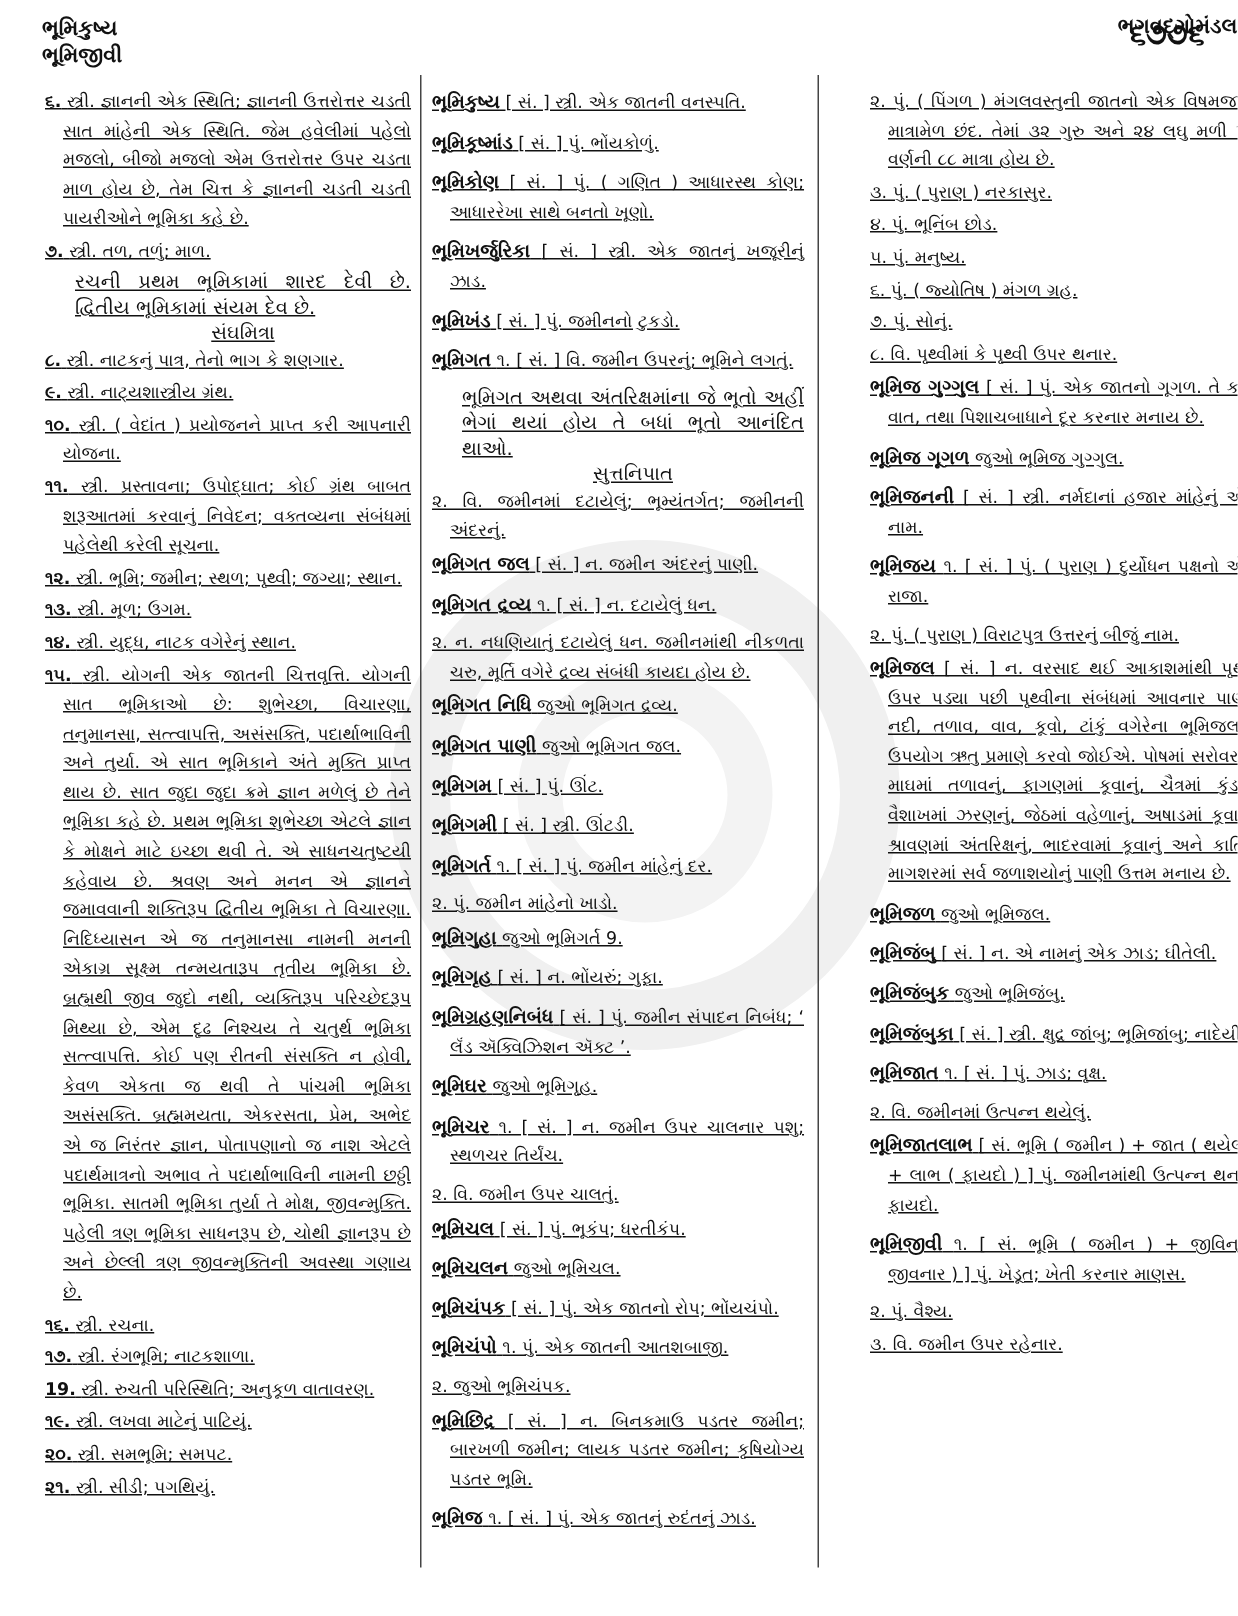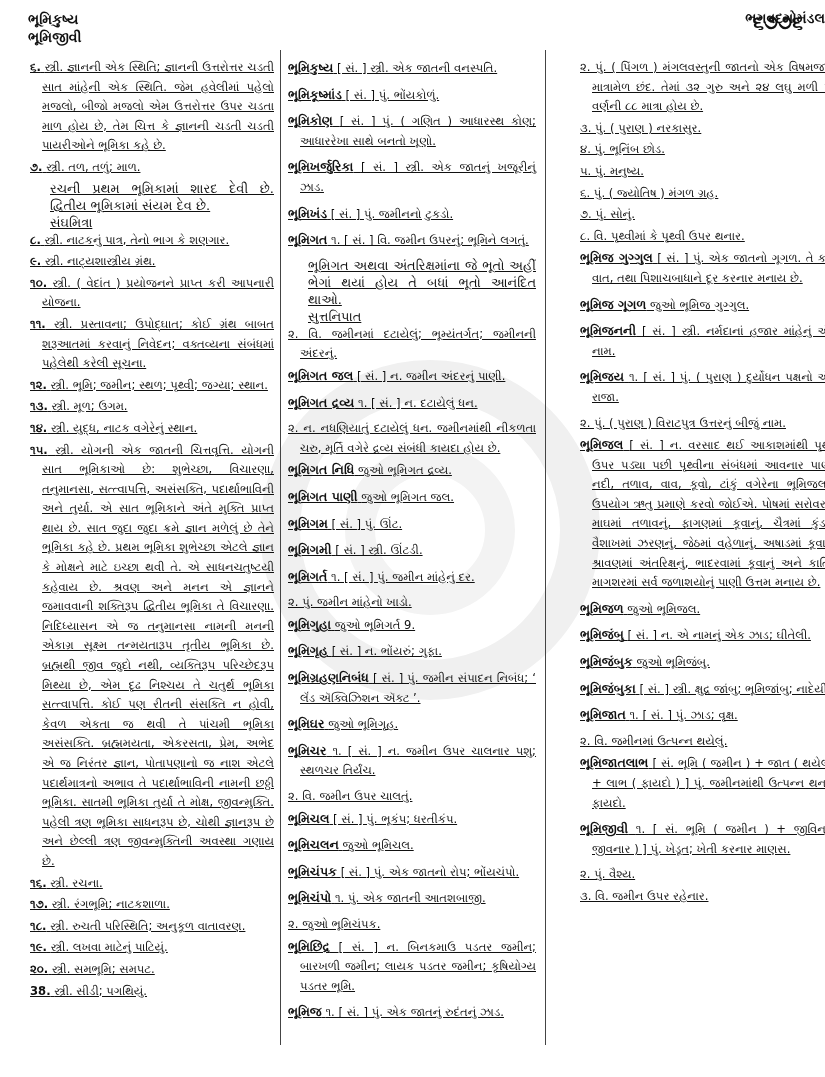--- a/index.html
+++ b/index.html
@@ -22,21 +22,21 @@
   .col3 { left: 580px; width: 258px; }
   .divider { position: absolute; top: 50px; bottom: 32px; width: 1px; background: #444; }
   .d1 { left: 280px; } .d2 { left: 545px; }
   .entry { margin: 0 0 6px 0; text-align: justify; }
   .entry .hw { font-weight: bold; font-size: 12.6px; }
   .entry .body { }
   .sense { margin: 0 0 2px 0; text-align: justify; }
   .sense .num { font-weight: bold; }
   .indent { padding-left: 12px; }
   .quote { padding-left: 20px; font-size: 13px; line-height: 17px; text-align: justify; }
-  .quote .src { display: block; text-align: left; }
+  .quote .src { display: block; text-align: center; }
   .hang { padding-left: 12px; text-indent: -12px; }
 </style>
 </head>
 <body>
 
 <svg class="watermark" viewBox="0 0 360 460">
   <circle cx="180" cy="230" r="150" fill="none" stroke="#f0f0f0" stroke-width="40"></circle>
   <circle cx="180" cy="230" r="70" fill="none" stroke="#f3f3f3" stroke-width="30"></circle>
 </svg>
 
@@ -57,24 +57,24 @@
     <div class="sense hang"><span class="num">૮.</span> <span>સ્ત્રી. નાટકનું પાત્ર, તેનો ભાગ કે શણગાર.</span></div>
     <div class="sense hang"><span class="num">૯.</span> <span>સ્ત્રી. નાટ્યશાસ્ત્રીય ગ્રંથ.</span></div>
     <div class="sense hang"><span class="num">૧૦.</span> <span>સ્ત્રી. ( વેદાંત ) પ્રયોજનને પ્રાપ્ત કરી આપનારી યોજના.</span></div>
     <div class="sense hang"><span class="num">૧૧.</span> <span>સ્ત્રી. પ્રસ્તાવના; ઉપોદ્ઘાત; કોઈ ગ્રંથ બાબત શરૂઆતમાં કરવાનું નિવેદન; વક્તવ્યના સંબંધમાં પહેલેથી કરેલી સૂચના.</span></div>
     <div class="sense hang"><span class="num">૧૨.</span> <span>સ્ત્રી. ભૂમિ; જમીન; સ્થળ; પૃથ્વી; જગ્યા; સ્થાન.</span></div>
     <div class="sense hang"><span class="num">૧૩.</span> <span>સ્ત્રી. મૂળ; ઉગમ.</span></div>
     <div class="sense hang"><span class="num">૧૪.</span> <span>સ્ત્રી. યુદ્ધ, નાટક વગેરેનું સ્થાન.</span></div>
     <div class="sense hang"><span class="num">૧૫.</span> <span>સ્ત્રી. યોગની એક જાતની ચિત્તવૃત્તિ. યોગની સાત ભૂમિકાઓ છે: શુભેચ્છા, વિચારણા, તનુમાનસા, સત્ત્વાપત્તિ, અસંસક્તિ, પદાર્થાભાવિની અને તુર્યા. એ સાત ભૂમિકાને અંતે મુક્તિ પ્રાપ્ત થાય છે. સાત જુદા જુદા ક્રમે જ્ઞાન મળેલું છે તેને ભૂમિકા કહે છે. પ્રથમ ભૂમિકા શુભેચ્છા એટલે જ્ઞાન કે મોક્ષને માટે ઇચ્છા થવી તે. એ સાધનચતુષ્ટયી કહેવાય છે. શ્રવણ અને મનન એ જ્ઞાનને જમાવવાની શક્તિરૂપ દ્વિતીય ભૂમિકા તે વિચારણા. નિદિધ્યાસન એ જ તનુમાનસા નામની મનની એકાગ્ર સૂક્ષ્મ તન્મયતારૂપ તૃતીય ભૂમિકા છે. બ્રહ્મથી જીવ જુદો નથી, વ્યક્તિરૂપ પરિચ્છેદરૂપ મિથ્યા છે, એમ દૃઢ નિશ્ચય તે ચતુર્થ ભૂમિકા સત્ત્વાપત્તિ. કોઈ પણ રીતની સંસક્તિ ન હોવી, કેવળ એકતા જ થવી તે પાંચમી ભૂમિકા અસંસક્તિ. બ્રહ્મમયતા, એકરસતા, પ્રેમ, અભેદ એ જ નિરંતર જ્ઞાન, પોતાપણાનો જ નાશ એટલે પદાર્થમાત્રનો અભાવ તે પદાર્થાભાવિની નામની છઠ્ઠી ભૂમિકા. સાતમી ભૂમિકા તુર્યા તે મોક્ષ, જીવન્મુક્તિ. પહેલી ત્રણ ભૂમિકા સાધનરૂપ છે, ચોથી જ્ઞાનરૂપ છે અને છેલ્લી ત્રણ જીવન્મુક્તિની અવસ્થા ગણાય છે.</span></div>
     <div class="sense hang"><span class="num">૧૬.</span> <span>સ્ત્રી. રચના.</span></div>
     <div class="sense hang"><span class="num">૧૭.</span> <span>સ્ત્રી. રંગભૂમિ; નાટકશાળા.</span></div>
-    <div class="sense hang"><span class="num">૧૮.</span> <span>સ્ત્રી. રુચતી પરિસ્થિતિ; અનુકૂળ વાતાવરણ.</span></div>
+    <div class="sense hang"><span class="num">19.</span> <span>સ્ત્રી. રુચતી પરિસ્થિતિ; અનુકૂળ વાતાવરણ.</span></div>
     <div class="sense hang"><span class="num">૧૯.</span> <span>સ્ત્રી. લખવા માટેનું પાટિયું.</span></div>
     <div class="sense hang"><span class="num">૨૦.</span> <span>સ્ત્રી. સમભૂમિ; સમપટ.</span></div>
-    <div class="sense hang"><span class="num">38.</span> <span>સ્ત્રી. સીડી; પગથિયું.</span></div>
+    <div class="sense hang"><span class="num">૨૧.</span> <span>સ્ત્રી. સીડી; પગથિયું.</span></div>
   </div>
 <div class="col col2">
     <div class="entry hang"><span class="hw">ભૂમિકુષ્ય</span> <span class="body">[ સં. ] સ્ત્રી. એક જાતની વનસ્પતિ.</span></div>
     <div class="entry hang"><span class="hw">ભૂમિકૂષ્માંડ</span> <span class="body">[ સં. ] પું. ભોંયકોળું.</span></div>
     <div class="entry hang"><span class="hw">ભૂમિકોણ</span> <span class="body">[ સં. ] પું. ( ગણિત ) આધારસ્થ કોણ; આધારરેખા સાથે બનતો ખૂણો.</span></div>
     <div class="entry hang"><span class="hw">ભૂમિખર્જુરિકા</span> <span class="body">[ સં. ] સ્ત્રી. એક જાતનું ખજૂરીનું ઝાડ.</span></div>
     <div class="entry hang"><span class="hw">ભૂમિખંડ</span> <span class="body">[ સં. ] પું. જમીનનો ટુકડો.</span></div>
     <div class="entry hang"><span class="hw">ભૂમિગત</span> <span class="body">૧. [ સં. ] વિ. જમીન ઉપરનું; ભૂમિને લગતું.</span></div>
     <div class="quote"><span>ભૂમિગત અથવા અંતરિક્ષમાંના જે ભૂતો અહીં ભેગાં થયાં હોય તે બધાં ભૂતો આનંદિત થાઓ.</span><span class="src">સુત્તનિપાત</span></div>
     <div class="sense indent hang"><span>૨. વિ. જમીનમાં દટાયેલું; ભૂમ્યંતર્ગત; જમીનની અંદરનું.</span></div>

